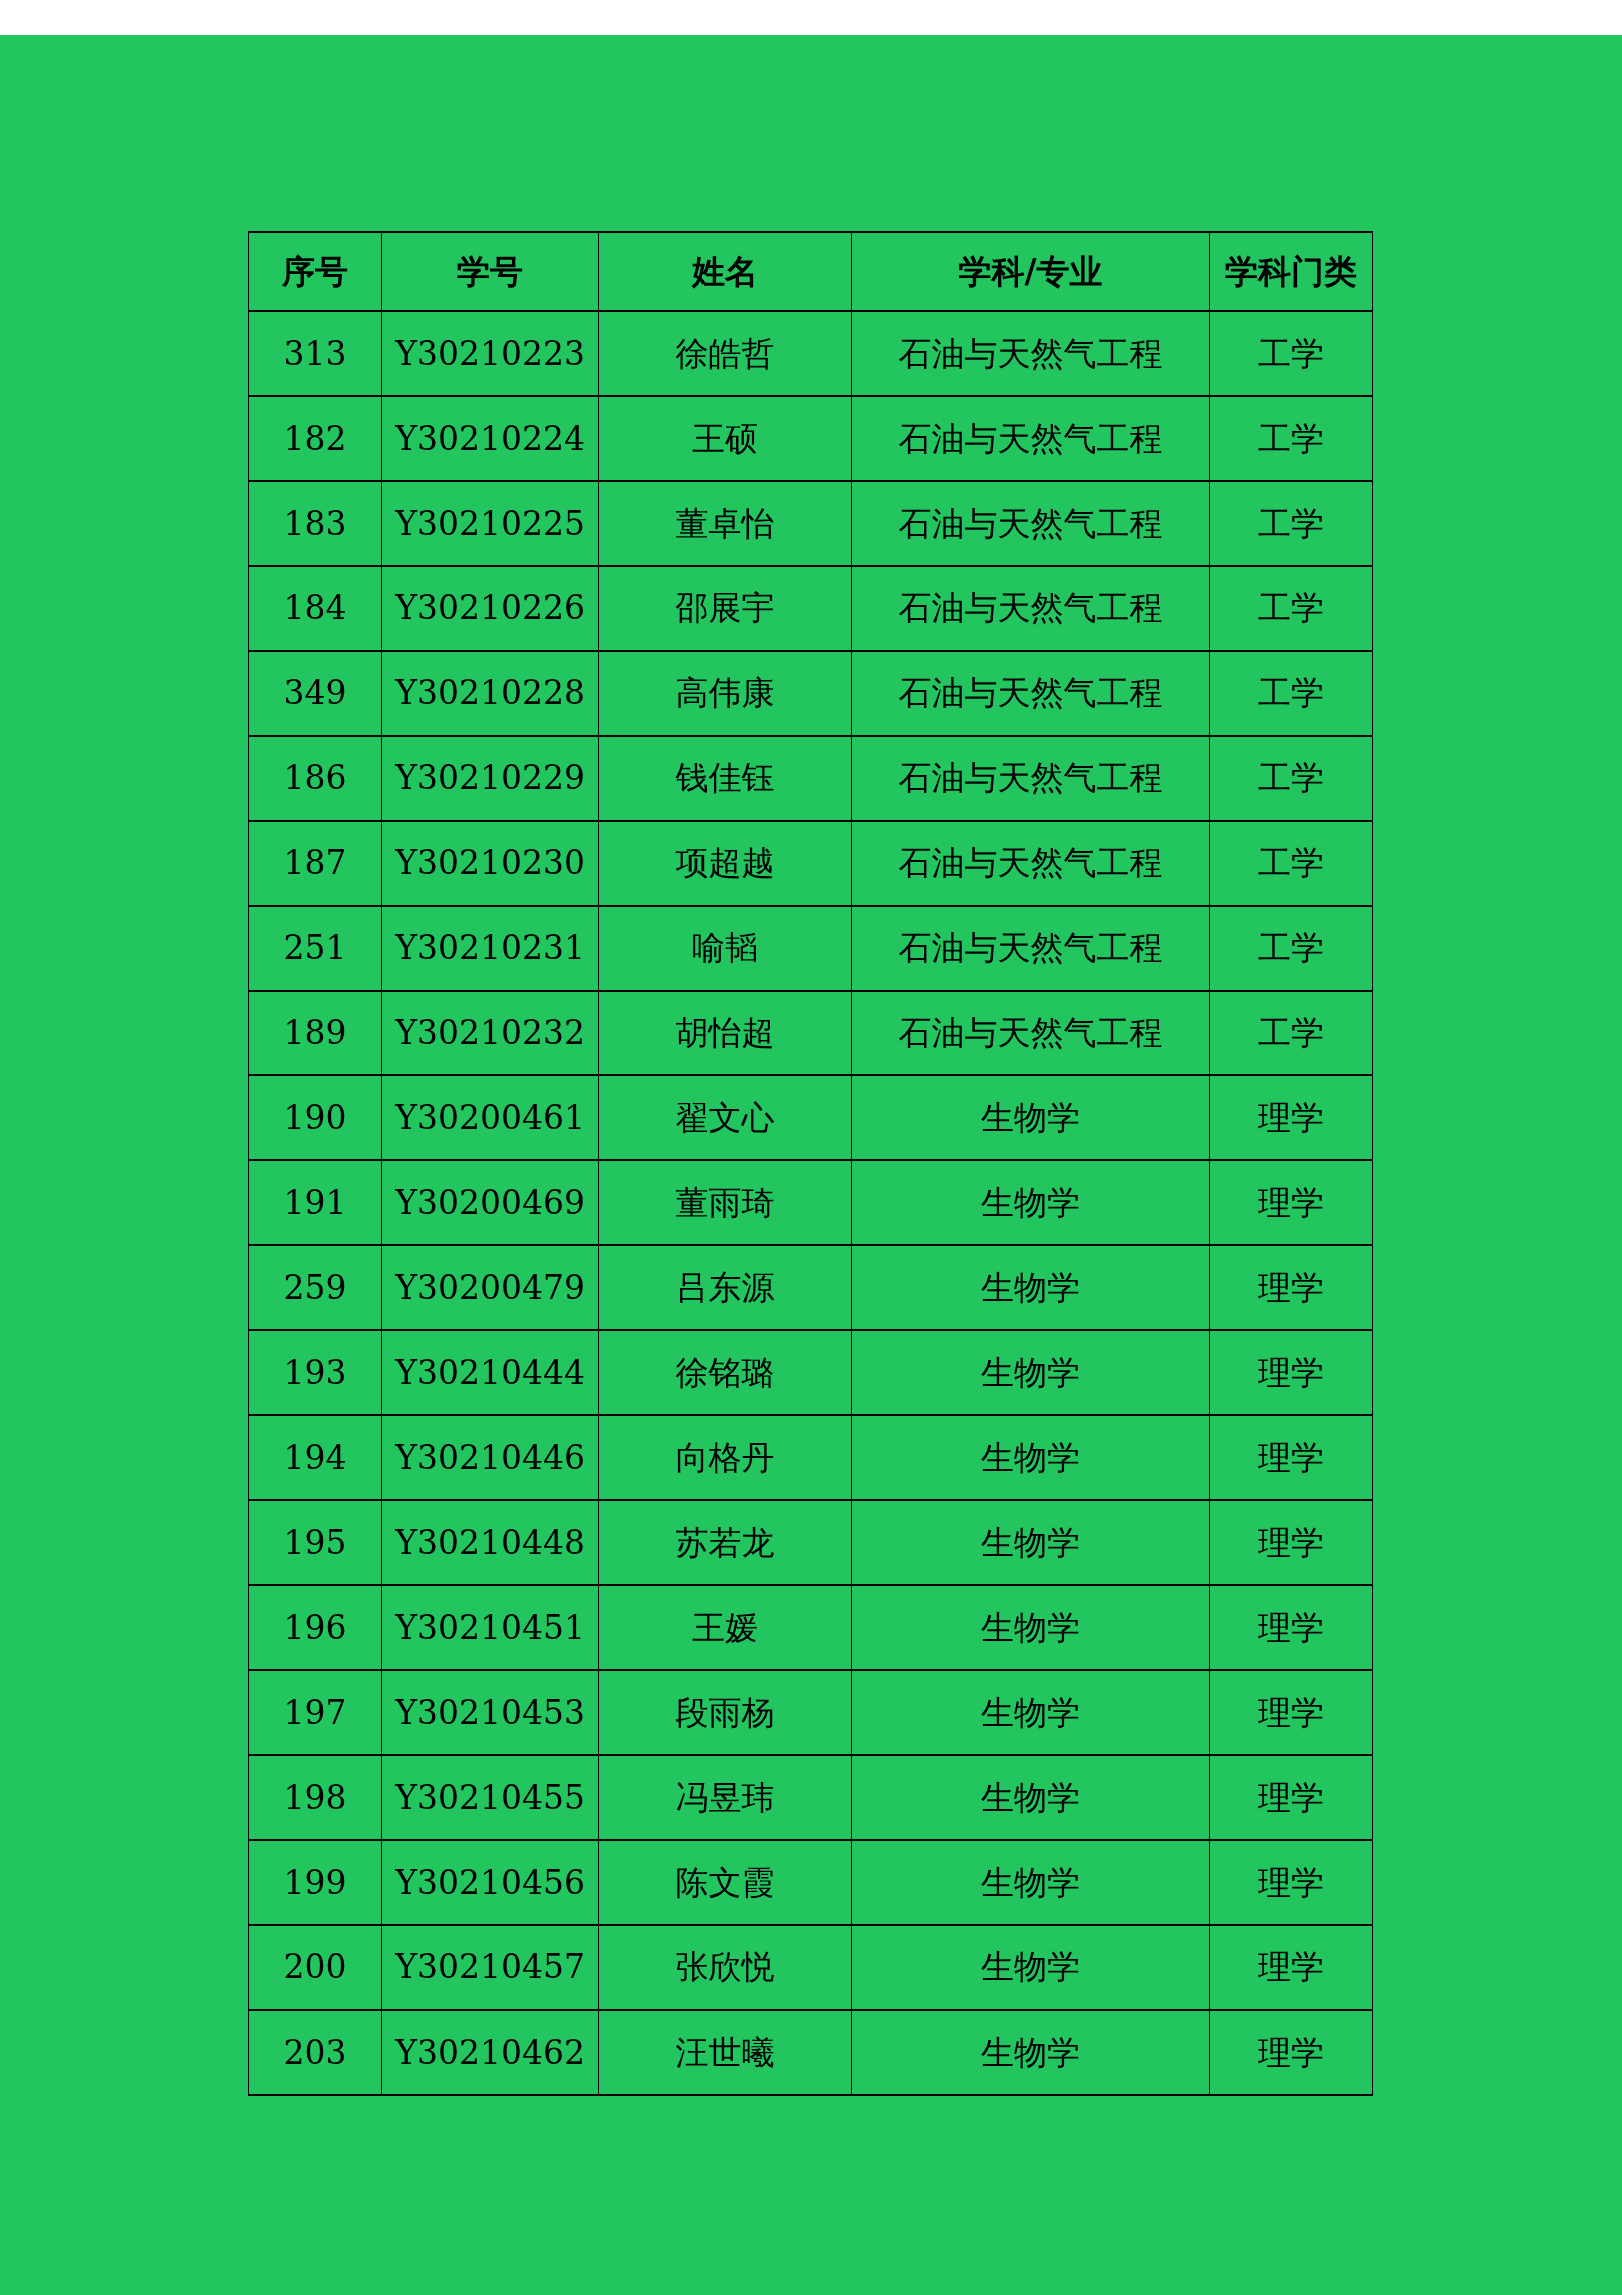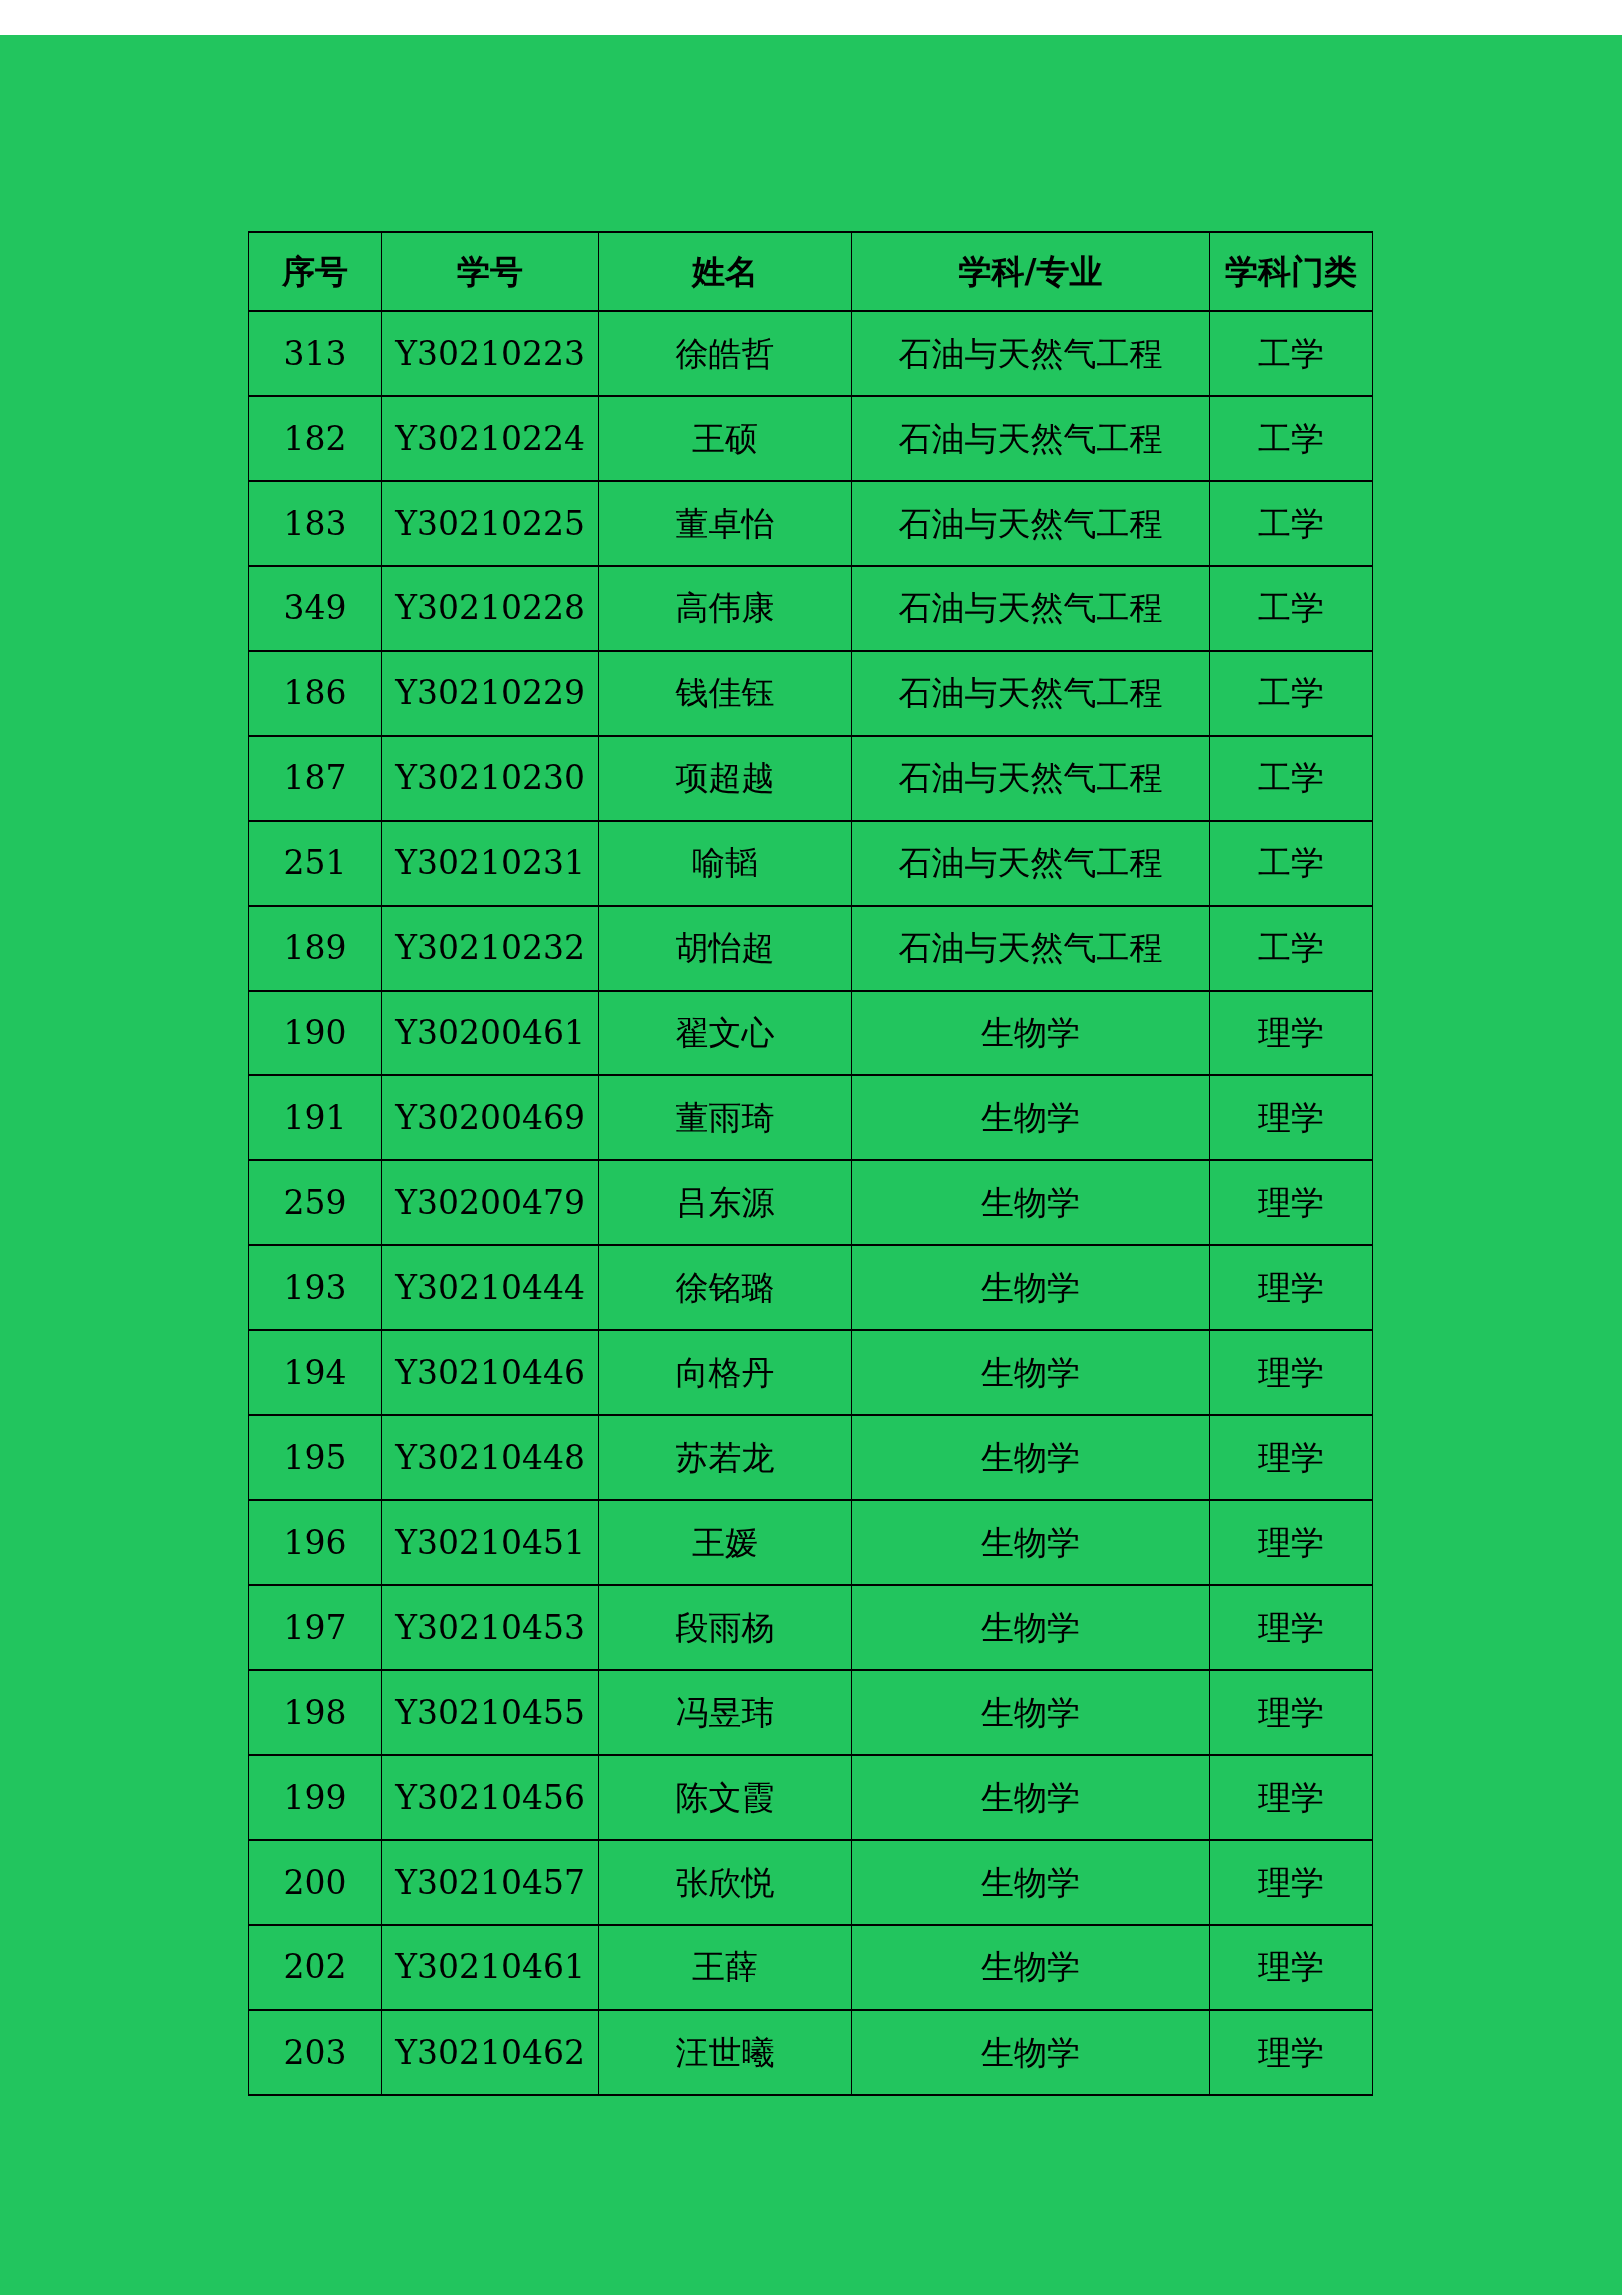--- a/index.html
+++ b/index.html
@@ -85,20 +85,27 @@
           <td>工学</td>
         </tr>
         <tr>
           <td>183</td>
           <td>Y30210225</td>
           <td>董卓怡</td>
           <td>石油与天然气工程</td>
           <td>工学</td>
         </tr>
         <tr>
+          <td>184</td>
+          <td>Y30210226</td>
+          <td>邵展宇</td>
+          <td>石油与天然气工程</td>
+          <td>工学</td>
+        </tr>
+        <tr>
           <td>349</td>
           <td>Y30210228</td>
           <td>高伟康</td>
           <td>石油与天然气工程</td>
           <td>工学</td>
         </tr>
         <tr>
           <td>186</td>
           <td>Y30210229</td>
           <td>钱佳钰</td>
@@ -193,27 +200,20 @@
           <td>199</td>
           <td>Y30210456</td>
           <td>陈文霞</td>
           <td>生物学</td>
           <td>理学</td>
         </tr>
         <tr>
           <td>200</td>
           <td>Y30210457</td>
           <td>张欣悦</td>
-          <td>生物学</td>
-          <td>理学</td>
-        </tr>
-        <tr>
-          <td>202</td>
-          <td>Y30210461</td>
-          <td>王薛</td>
           <td>生物学</td>
           <td>理学</td>
         </tr>
         <tr>
           <td>203</td>
           <td>Y30210462</td>
           <td>汪世曦</td>
           <td>生物学</td>
           <td>理学</td>
         </tr>

